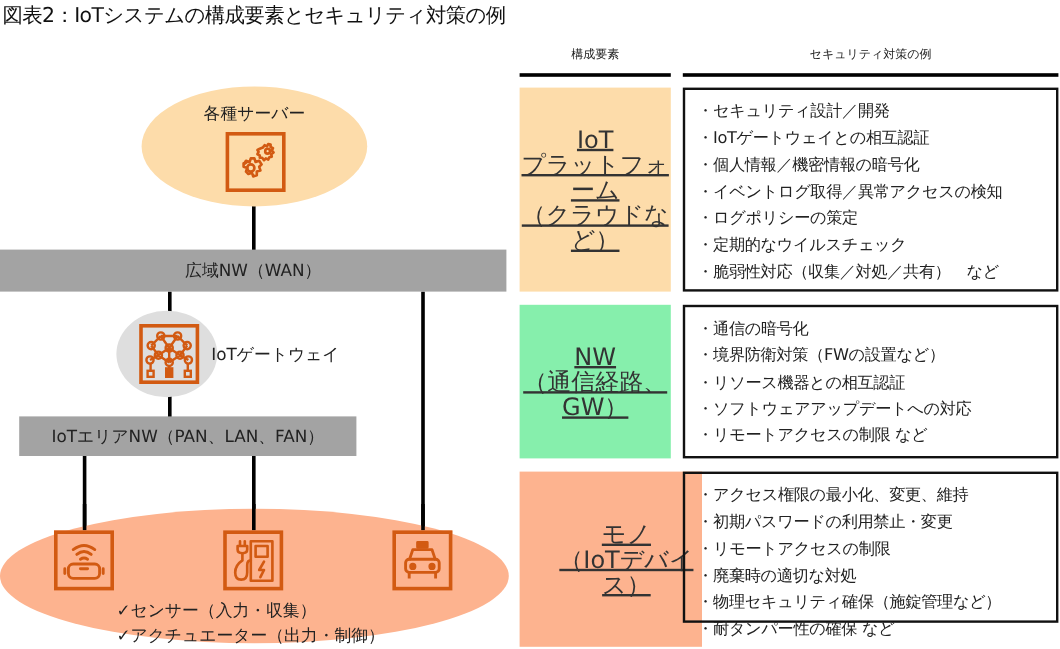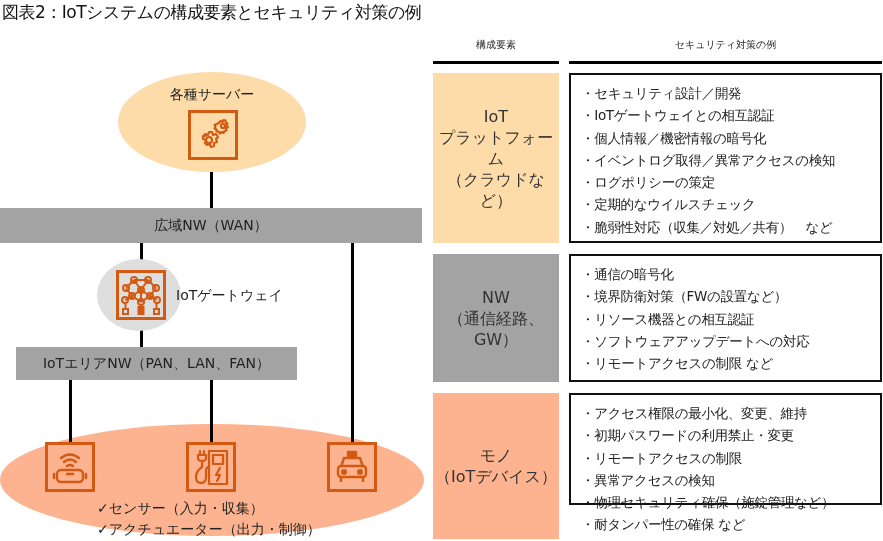--- a/index.html
+++ b/index.html
@@ -7,21 +7,21 @@
       width: 883px; height: 541px; position: relative; overflow: hidden;
       font-family: "DejaVu Sans", "Liberation Sans", sans-serif;
       color: #222;
     }
     .abs { position: absolute; }
     .title { left: 2px; top: 1px; font-size: 17px; letter-spacing: -0.5px; color: #111; white-space: nowrap; }
 
     .col-head { font-size: 10px; text-align: center; top: 38px; color: #222; }
     .col-rule { height: 3px; background: #000; top: 61px; }
 
-    .cat-box { display: flex; align-items: center; justify-content: center; text-align: center; font-size: 16px; line-height: 21px; color: #333; white-space: pre-line; }
+    .cat-box { display: flex; align-items: center; justify-content: center; text-align: center; font-size: 20px; line-height: 21px; color: #333; white-space: pre-line; text-decoration: underline; }
     .list-box { border: 2px solid #111; box-sizing: border-box; padding: 7px 16px 0 10px; font-size: 13.5px; line-height: 22.3px; color: #222; }
     .list-box div { white-space: nowrap; letter-spacing: -0.3px; }
 
     .vline { width: 3px; background: #000; }
     .bar { background: #a3a3a3; display: flex; align-items: center; justify-content: center; font-size: 14px; color: #222; white-space: nowrap; }
     .ellipse { border-radius: 50%; }
     .icon-box { border: 3px solid #d25a12; box-sizing: border-box; display: flex; align-items: center; justify-content: center; }
     .lbl { font-size: 14px; white-space: nowrap; color: #222; }
   </style>
 </head>
@@ -40,37 +40,37 @@
 <div class="abs list-box" style="left:569px; top:73px; width:313px; height:170px;">
   <div>・セキュリティ設計／開発</div>
   <div>・IoTゲートウェイとの相互認証</div>
   <div>・個人情報／機密情報の暗号化</div>
   <div>・イベントログ取得／異常アクセスの検知</div>
   <div>・ログポリシーの策定</div>
   <div>・定期的なウイルスチェック</div>
   <div>・脆弱性対応（収集／対処／共有）　など</div>
 </div>
 
-<div class="abs cat-box" style="left:433px; top:254px; width:126px; height:128px; background:#a3a3a3;">NW
+<div class="abs cat-box" style="left:433px; top:254px; width:126px; height:128px; background:#86efac;">NW
 （通信経路、GW）</div>
 <div class="abs list-box" style="left:569px; top:254px; width:313px; height:128px;">
   <div>・通信の暗号化</div>
   <div>・境界防衛対策（FWの設置など）</div>
   <div>・リソース機器との相互認証</div>
   <div>・ソフトウェアアップデートへの対応</div>
   <div>・リモートアクセスの制限 など</div>
 </div>
 
-<div class="abs cat-box" style="left:433px; top:393px; width:126px; height:146px; background:#fdb38f;">モノ
+<div class="abs cat-box" style="left:433px; top:393px; width:126px; height:146px; background:#fdb38f;padding-left:26px;">モノ
 （IoTデバイス）</div>
-<div class="abs list-box" style="left:569px; top:393px; width:313px; height:112px;">
+<div class="abs list-box" style="left:569px; top:393px; width:313px; height:126px;">
   <div>・アクセス権限の最小化、変更、維持</div>
   <div>・初期パスワードの利用禁止・変更</div>
   <div>・リモートアクセスの制限</div>
-  <div>・異常アクセスの検知</div>
+  <div>・廃棄時の適切な対処</div>
   <div>・物理セキュリティ確保（施錠管理など）</div>
   <div>・耐タンパー性の確保 など</div>
 </div>
 
 <div class="abs vline" style="left:210px; top:150px; height:60px;"></div>
 <div class="abs vline" style="left:140px; top:243px; height:105px;"></div>
 <div class="abs vline" style="left:351px; top:243px; height:200px;"></div>
 <div class="abs vline" style="left:69px; top:380px; height:60px;"></div>
 <div class="abs vline" style="left:210px; top:380px; height:60px;"></div>
 

